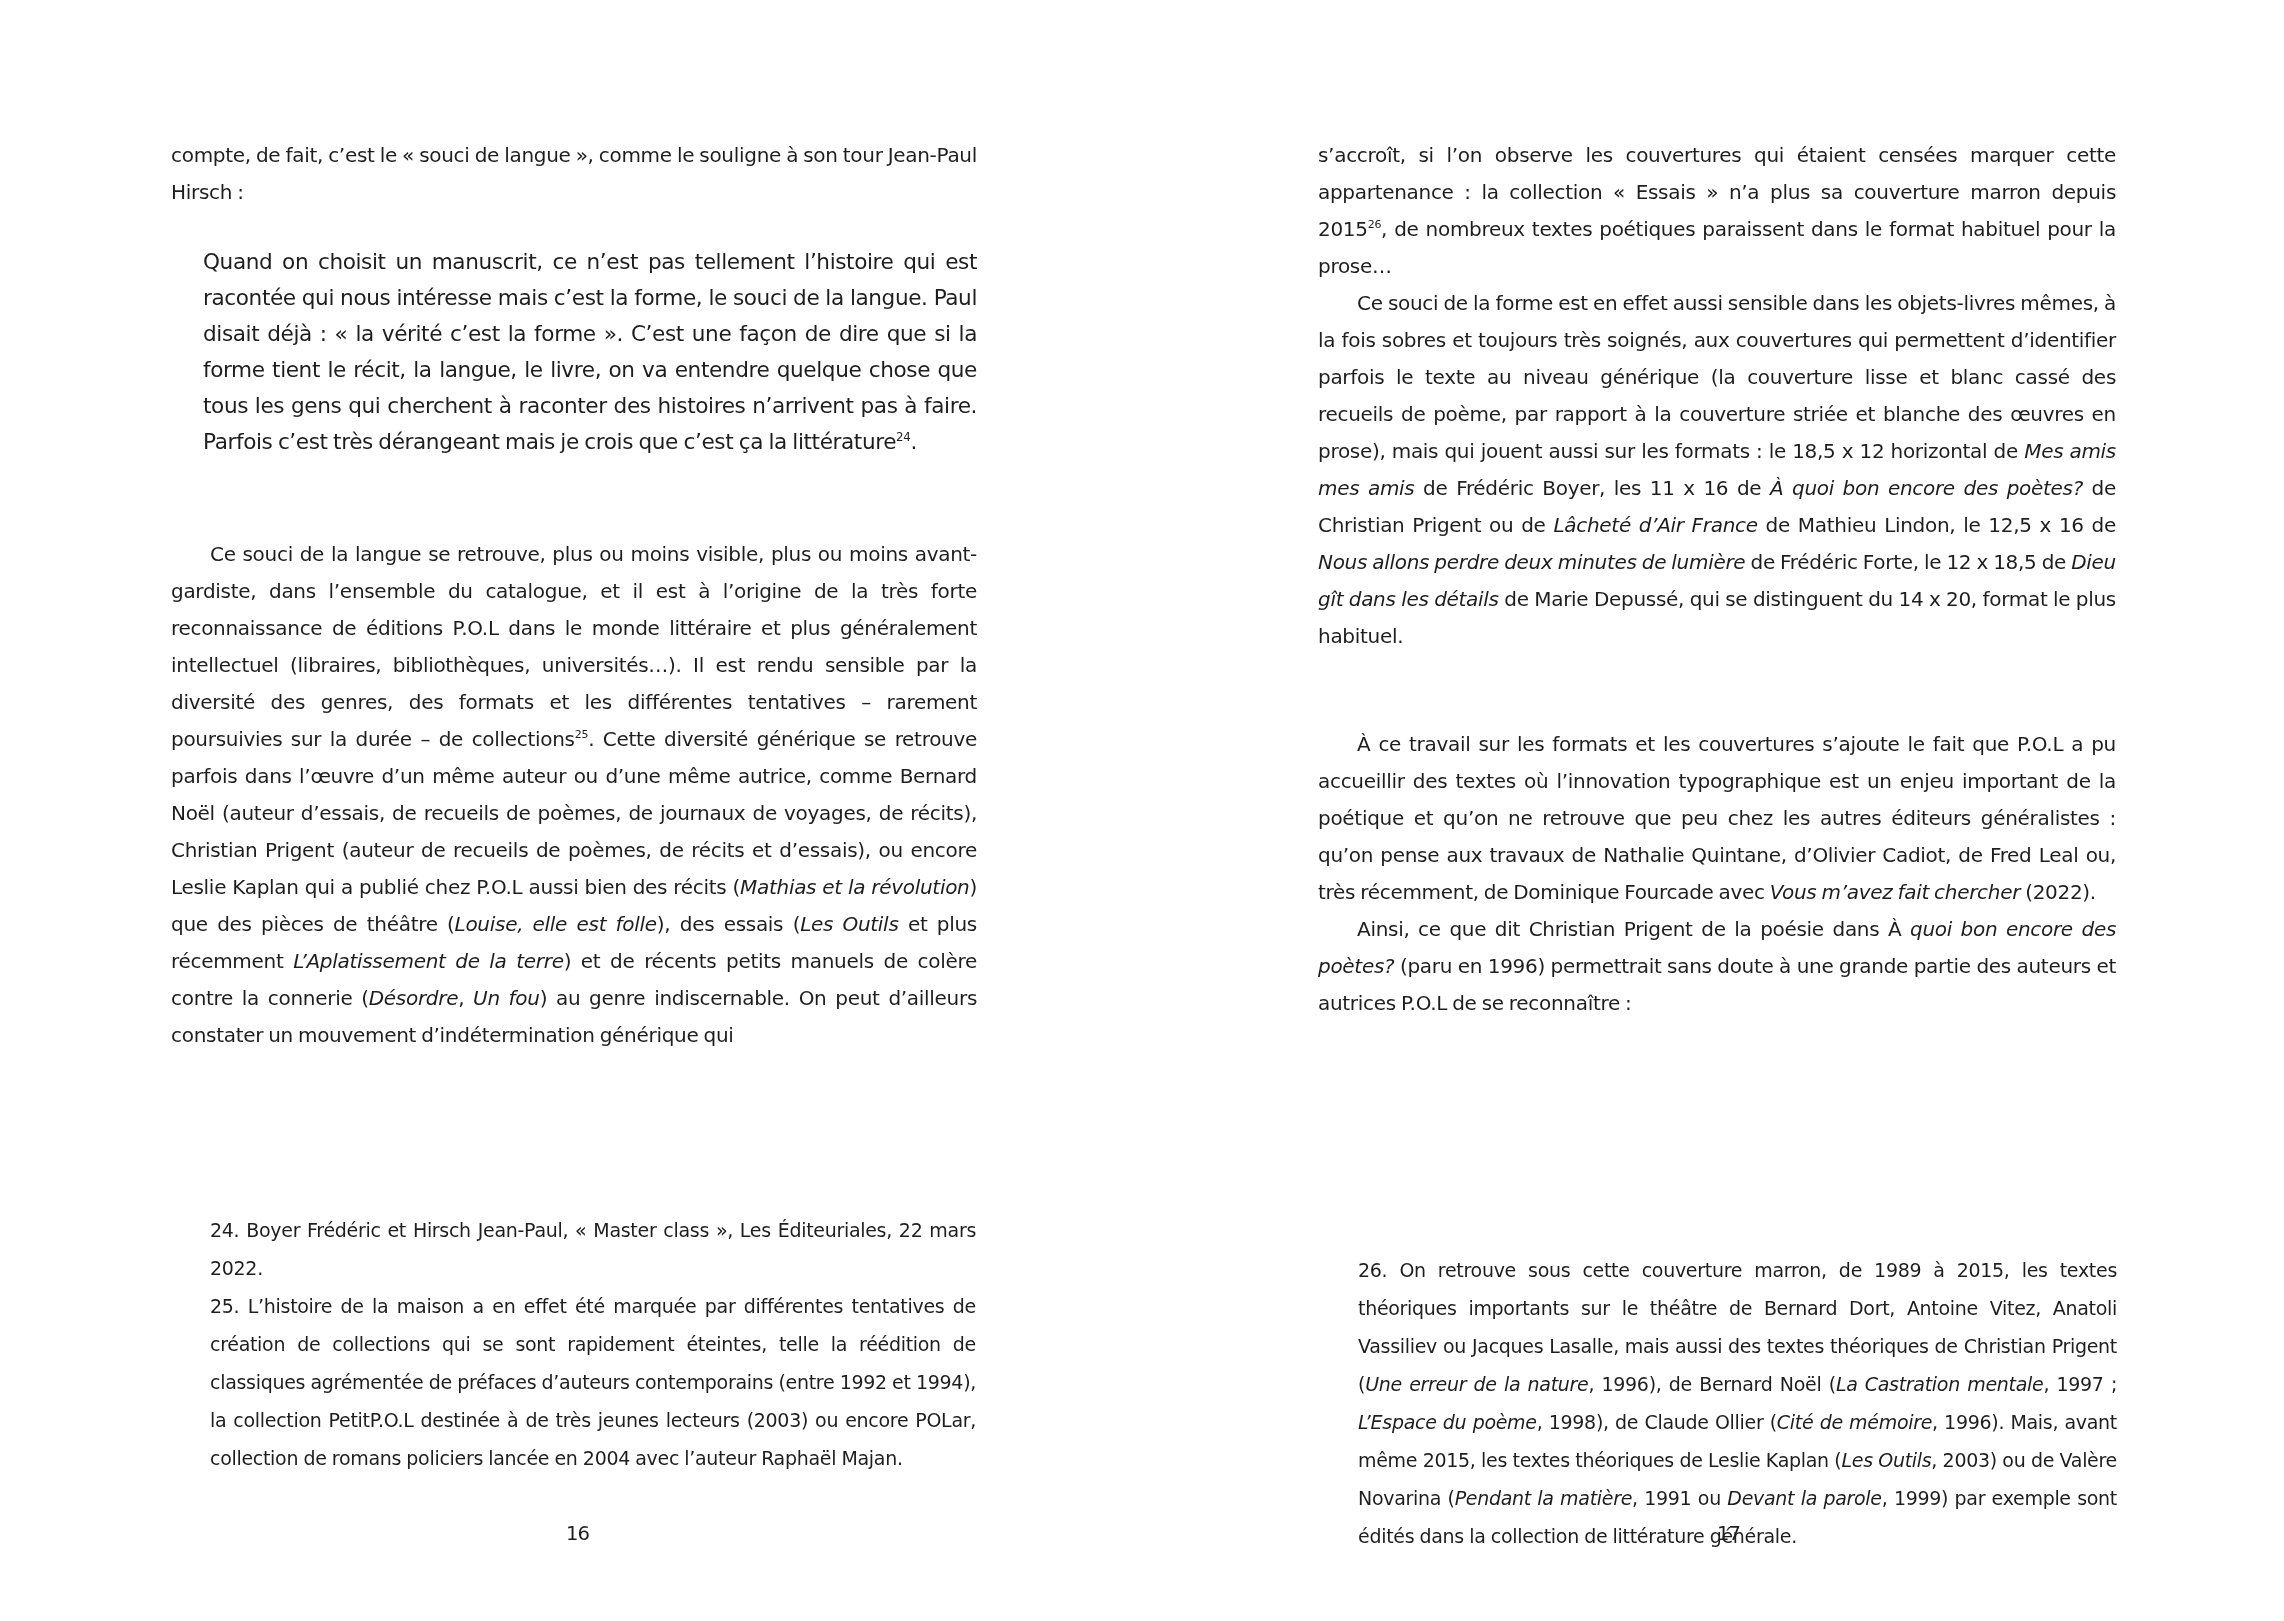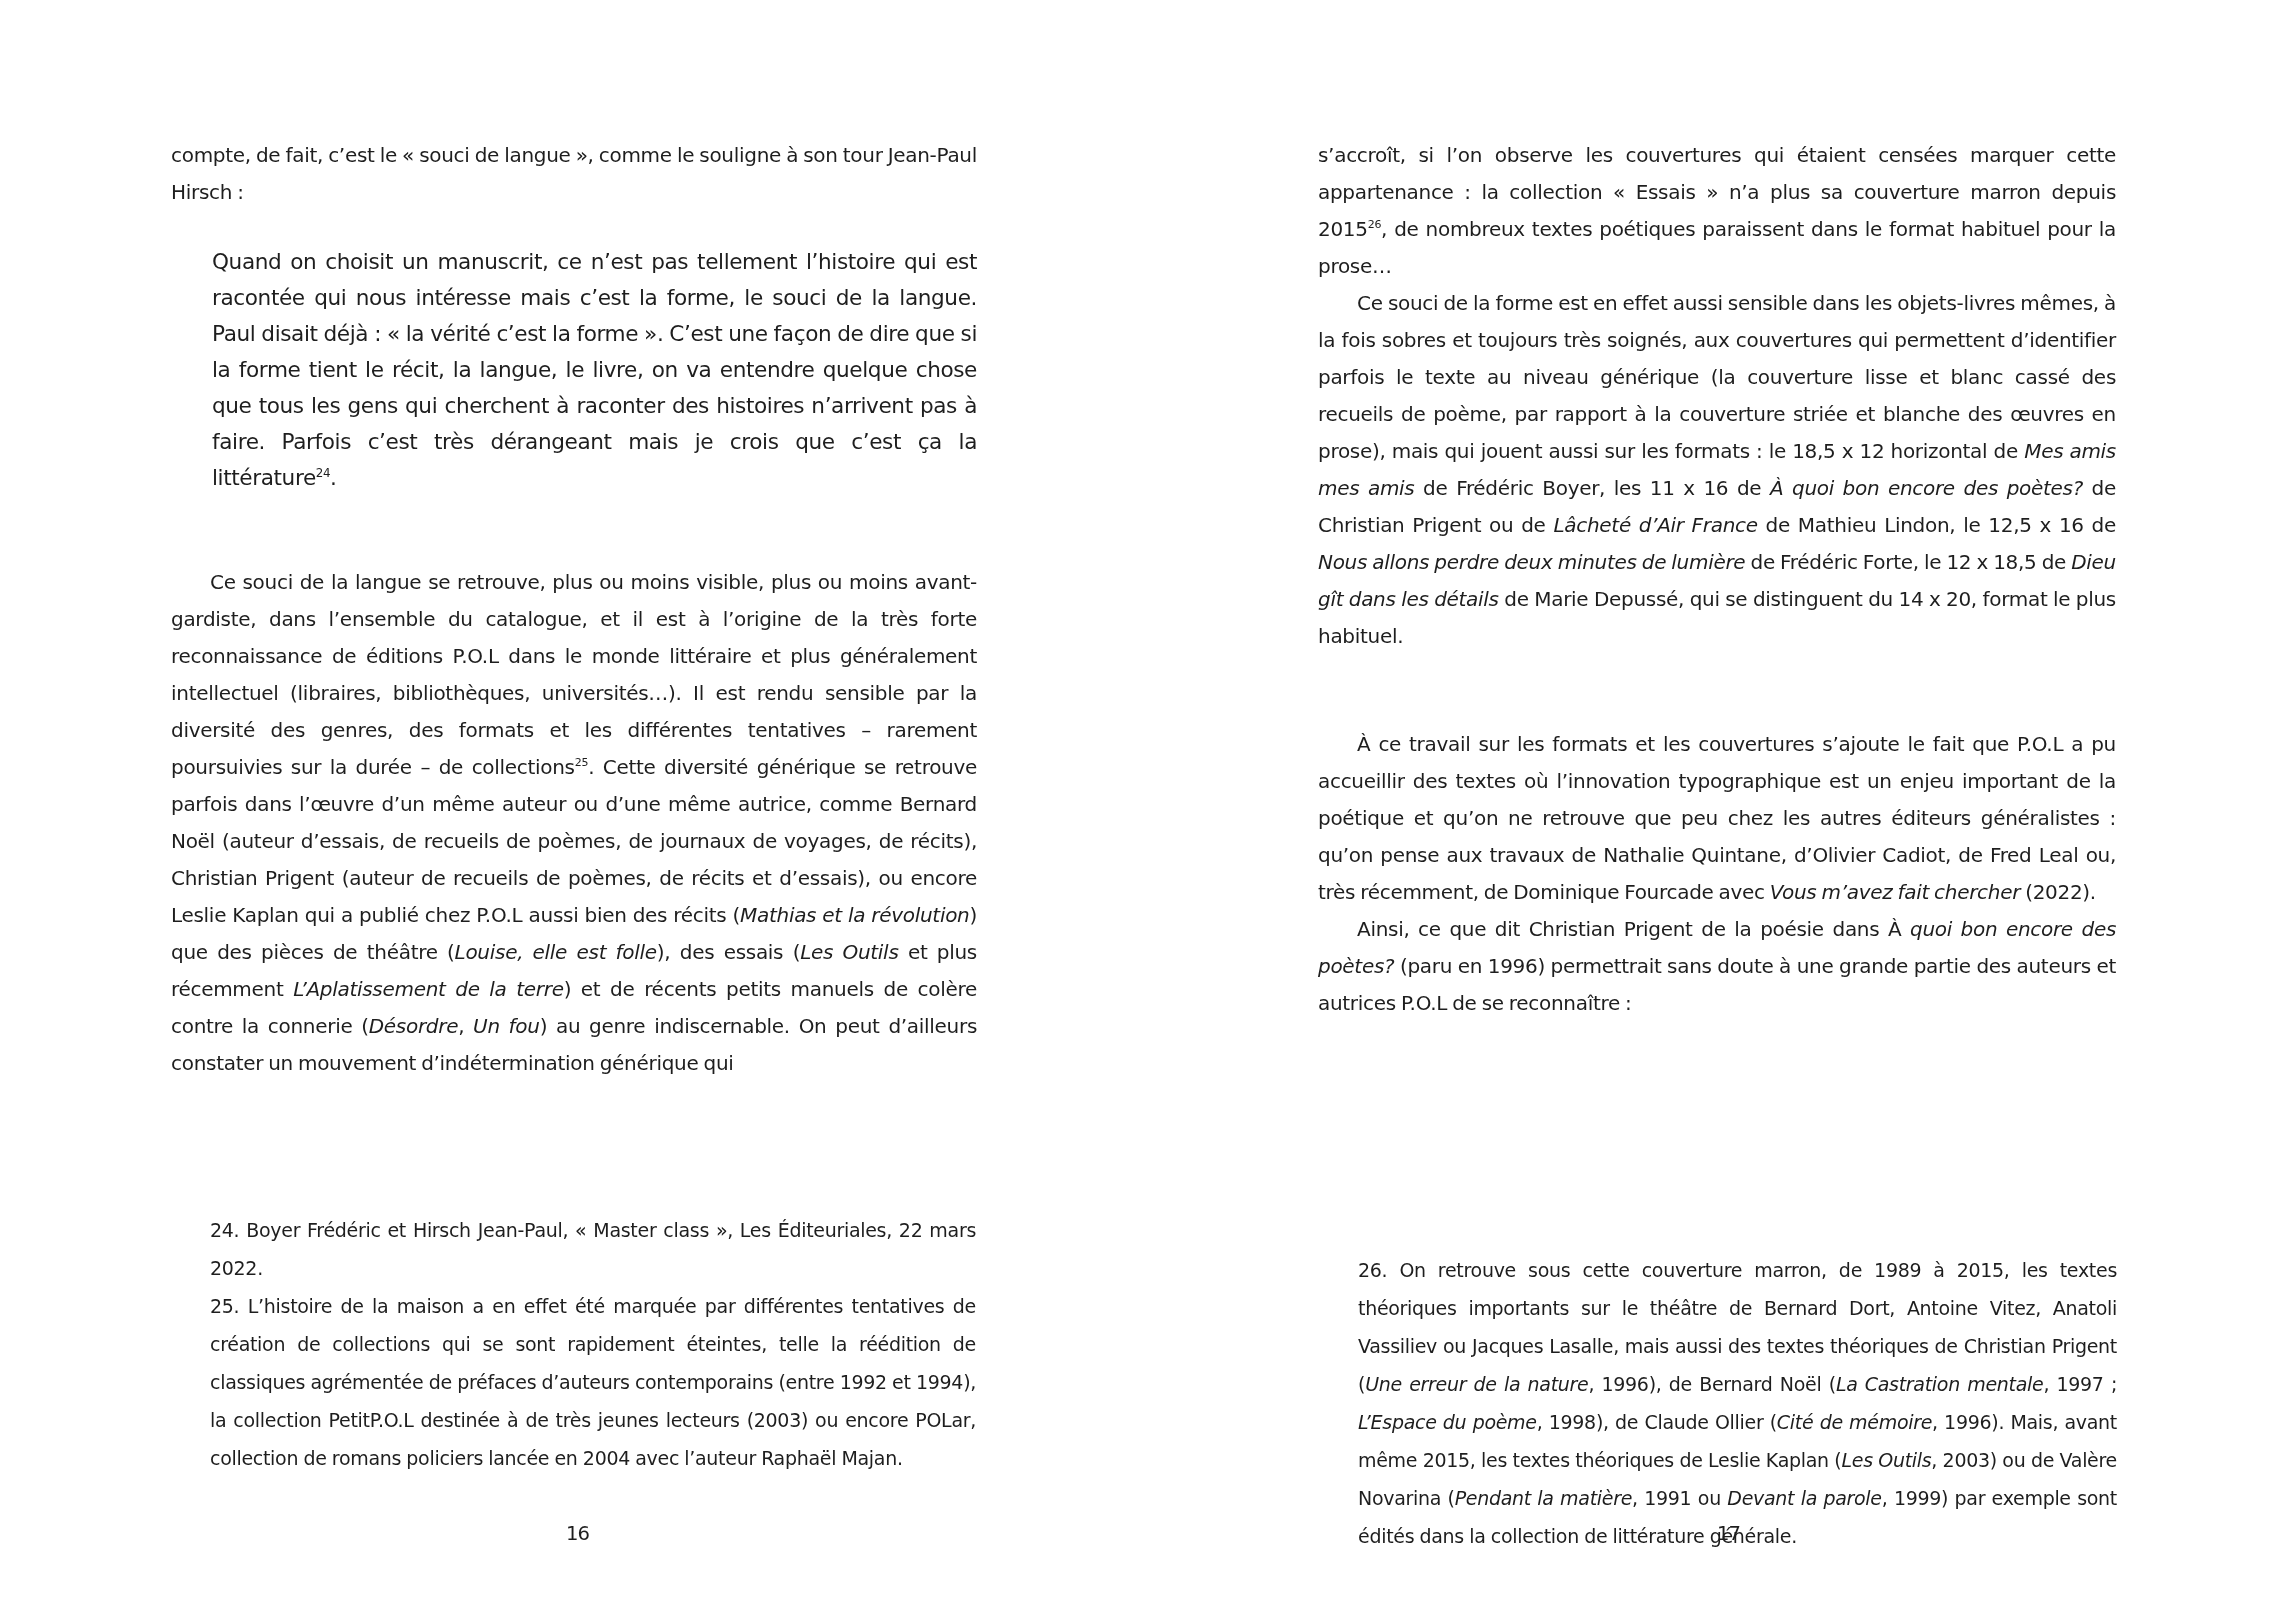--- a/index.html
+++ b/index.html
@@ -5,21 +5,21 @@
   html, body { margin:0; padding:0; background:#ffffff; }
   body { width:2285px; height:1621px; position:relative; overflow:hidden;
          font-family:"DejaVu Sans", sans-serif; color:#1e1e1e; }
   .page { position:absolute; top:0; height:1621px; }
   .col { position:absolute; }
   .left .col  { left:171px; width:806px; }
   .right .col { left:1318px; width:798px; }
   .body-text { font-size:20px; line-height:37px; text-align:justify; letter-spacing:-0.3px; word-spacing:-1px; }
   .body-text p { margin:0; }
   .indent { text-indent:39px; }
-  .quote { font-size:21.6px; line-height:36px; text-align:justify; margin-left:41px; letter-spacing:-0.4px; word-spacing:-1px; }
+  .quote { font-size:21.6px; line-height:36px; text-align:justify; margin-left:32px; letter-spacing:-0.4px; word-spacing:-1px; }
   .quote p { margin:0; }
   sup { font-size:0.55em; vertical-align:0.7em; line-height:0; }
   .footnotes { font-size:19px; line-height:38px; text-align:justify; letter-spacing:-0.3px; word-spacing:-0.5px; }
   .footnotes p { margin:0; }
   .folio { position:absolute; top:1522px; font-size:19.6px; letter-spacing:-1px; }
   em { font-style:italic; }
 </style>
 </head>
 <body>
 
@@ -27,21 +27,21 @@
   <div class="col body-text" style="top:137px;">
     <p>compte, de fait, c’est le « souci de langue », comme le souligne à son tour Jean-Paul Hirsch :</p>
   </div>
 
   <div class="col" style="top:244px;">
     <div class="quote">
       <p><span>Quand on choisit un manuscrit, ce n’est pas tellement l’histoire qui est racontée qui nous intéresse mais c’est la forme, le souci de la langue. Paul disait déjà : « la vérité c’est la forme ». C’est une façon de dire que si la forme tient le récit, la langue, le livre, on va entendre quelque chose que tous les gens qui cherchent à raconter des histoires n’arrivent pas à faire. Parfois c’est très dérangeant mais je crois que c’est ça la littérature</span><sup>24</sup><span>.</span></p>
     </div>
   </div>
 
-  <div class="col body-text" style="top:564px;">
+  <div class="col body-text" style="top:536px;">
     <p class="indent"><span>Ce souci de la langue se retrouve, plus ou moins visible, plus ou moins avant-gardiste, dans l’ensemble du catalogue, et il est à l’origine de la très forte reconnaissance de éditions P.O.L dans le monde littéraire et plus généralement intellectuel (libraires, bibliothèques, universités…). Il est rendu sensible par la diversité des genres, des formats et les différentes tentatives – rarement poursuivies sur la durée – de collections</span><sup>25</sup><span>. Cette diversité générique se retrouve parfois dans l’œuvre d’un même auteur ou d’une même autrice, comme Bernard Noël (auteur d’essais, de recueils de poèmes, de journaux de voyages, de récits), Christian Prigent (auteur de recueils de poèmes, de récits et d’essais), ou encore Leslie Kaplan qui a publié chez P.O.L aussi bien des récits (</span><em>Mathias et la révolution</em><span>) que des pièces de théâtre (</span><em>Louise, elle est folle</em><span>), des essais (</span><em>Les Outils</em><span> et plus récemment </span><em>L’Aplatissement de la terre</em><span>) et de récents petits manuels de colère contre la connerie (</span><em>Désordre</em><span>, </span><em>Un fou</em><span>) au genre indiscernable. On peut d’ailleurs constater un mouvement d’indétermination générique qui</span></p>
   </div>
 
   <div class="col footnotes" style="top:1211px; left:210px; width:766px;">
     <p><span>24.</span> <span>Boyer Frédéric et Hirsch Jean-Paul, « Master class », Les Éditeuriales, 22 mars 2022.</span></p>
     <p><span>25.</span> <span>L’histoire de la maison a en effet été marquée par différentes tentatives de création de collections qui se sont rapidement éteintes, telle la réédition de classiques agrémentée de préfaces d’auteurs contemporains (entre 1992 et 1994), la collection PetitP.O.L destinée à de très jeunes lecteurs (2003) ou encore POLar, collection de romans policiers lancée en 2004 avec l’auteur Raphaël Majan.</span></p>
   </div>
 
   <div class="folio" style="left:566px;">16</div>
 </div>

